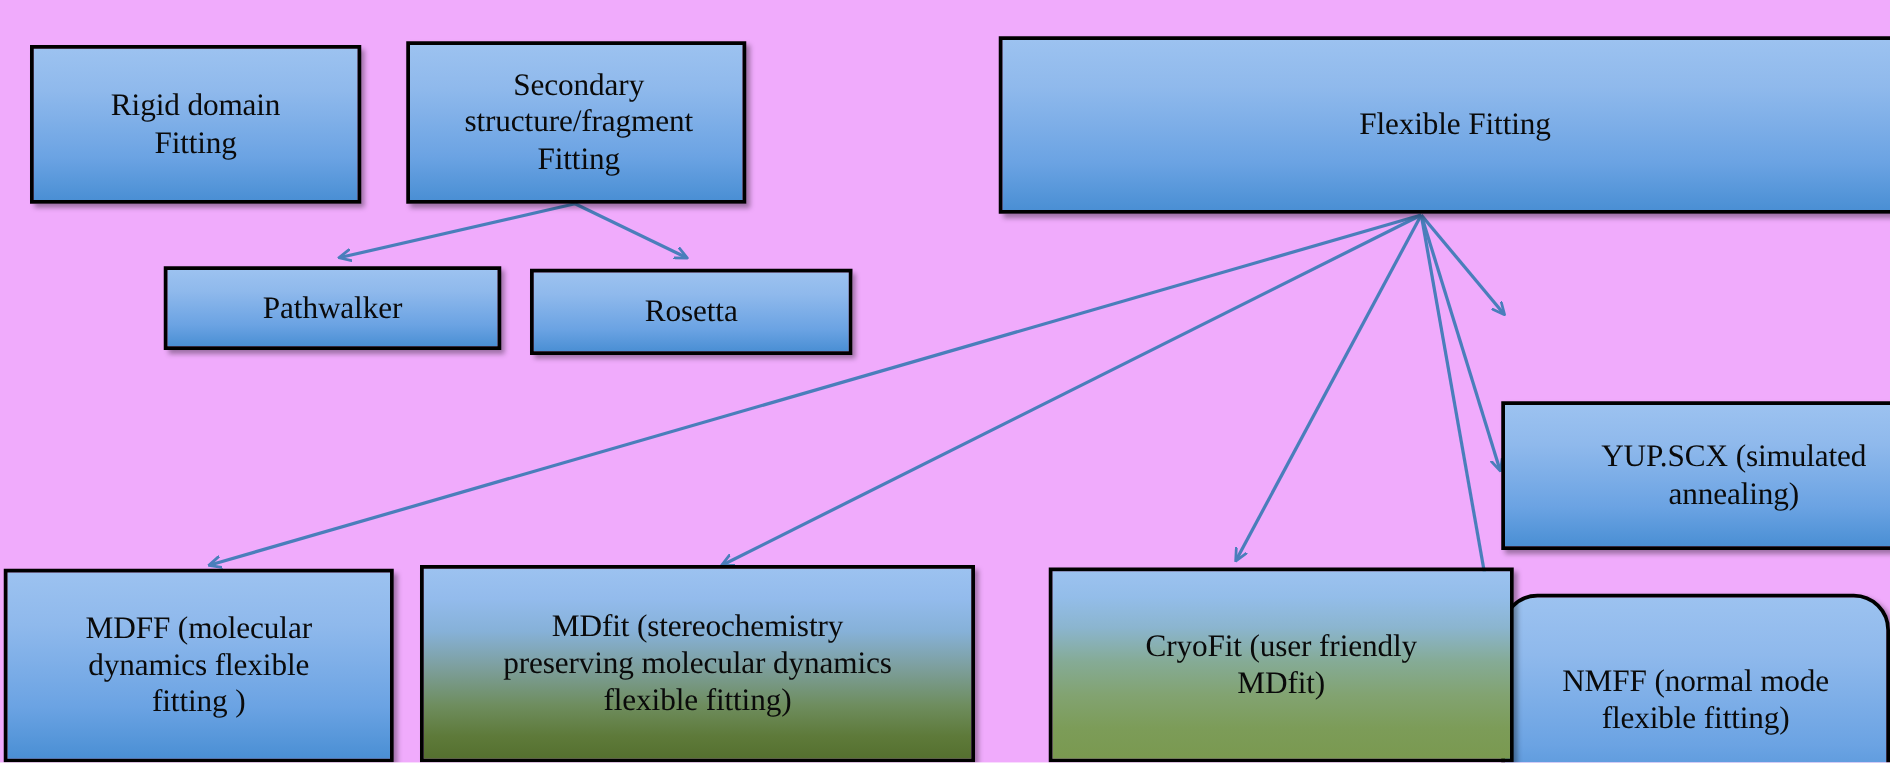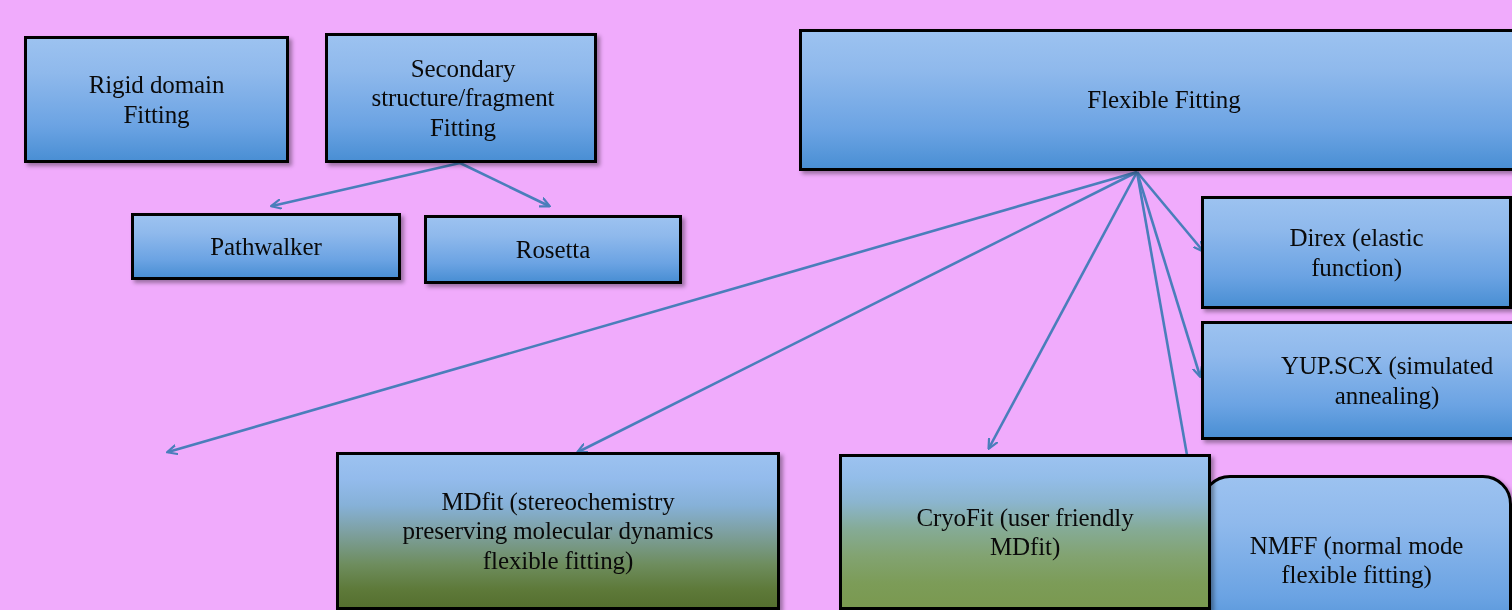--- a/index.html
+++ b/index.html
@@ -94,35 +94,36 @@
   </div>
 
   <div class="node" style="left:424px; top:215px; width:258px; height:69px;">
     <span class="label">Rosetta</span>
   </div>
 
   <div class="node" style="left:131px; top:213px; width:270px; height:67px;">
     <span class="label">Pathwalker</span>
   </div>
 
-  <div class="node" style="left:1201px; top:196px; width:311px; height:113px;">
-    <span class="label">Direx (elastic
-function)</span>
-  </div>
 
   <div class="node" style="left:1201px; top:321px; width:372px; height:119px;">
     <span class="label">YUP.SCX (simulated
 annealing)</span>
   </div>
 
   <div class="node" style="left:1201px; top:475px; width:311px; height:170px;border-radius:29px;">
     <span class="label">NMFF (normal mode
 flexible fitting)</span>
   </div>
 
+  <div class="node" style="left:3px; top:455px; width:312px; height:155px;">
+    <span class="label">MDFF (molecular
+dynamics flexible
+fitting )</span>
+  </div>
 
   <div class="node grad-green-deep" style="left:336px; top:452px; width:444px; height:158px;">
     <span class="label">MDfit (stereochemistry
 preserving molecular dynamics
 flexible fitting)</span>
   </div>
 
   <div class="node grad-green-olive" style="left:801px; top:454px; width:372px; height:156px;margin-left:38px;">
     <span class="label">CryoFit (user friendly
 MDfit)</span>

